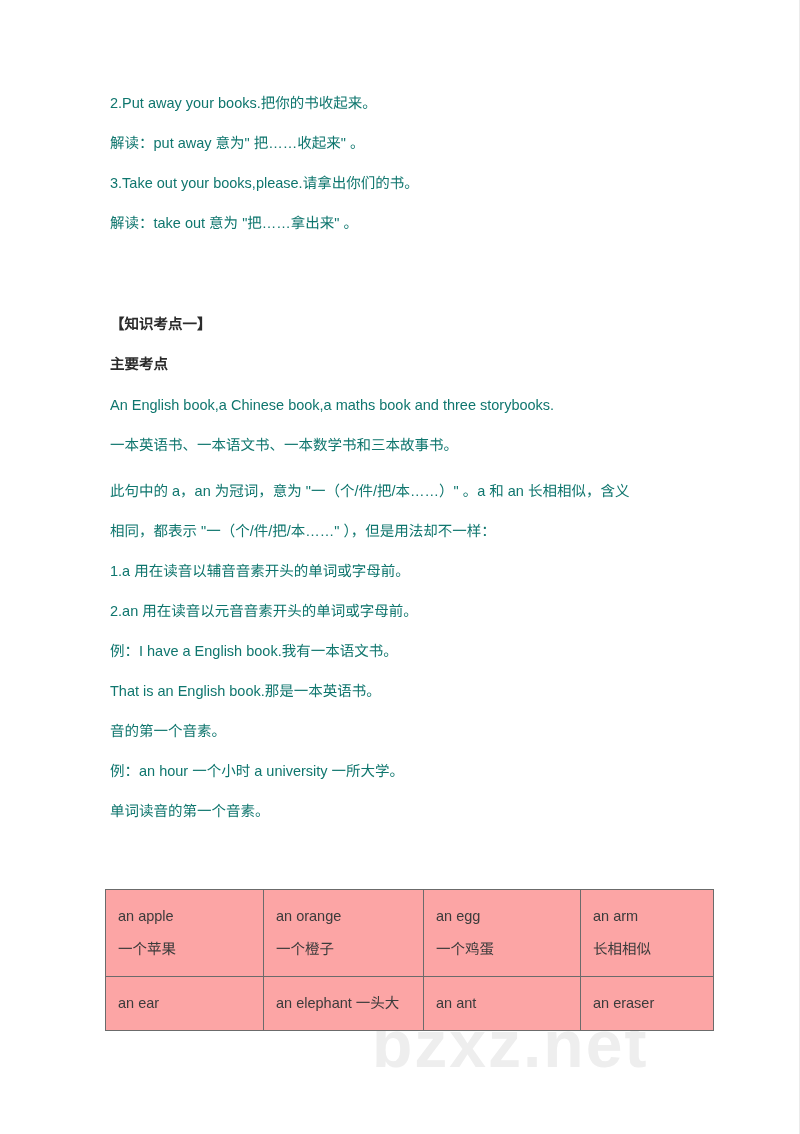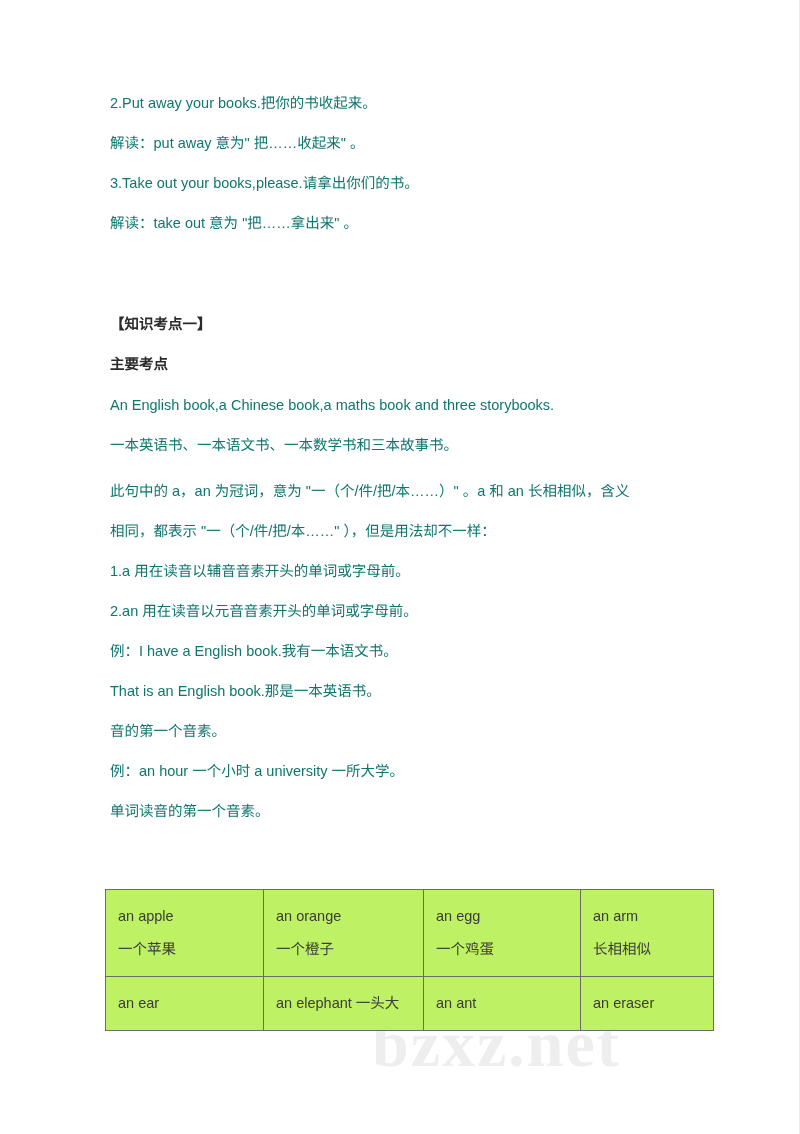--- a/index.html
+++ b/index.html
@@ -16,21 +16,21 @@
     overflow: hidden;
     font-family: "Liberation Sans", "DejaVu Sans", sans-serif;
     color: #3a3a3a;
     box-sizing: border-box;
     border-right: 1px solid #ebebeb;
   }
   .watermark {
     position: absolute;
     left: 372px;
     top: 1006px;
-    font-family: Liberation Serif, serif;
+    font-family: Liberation Sans, sans-serif;
     font-size: 66px;
     font-weight: bold;
     letter-spacing: 2px;
     color: #eeeeee;
     user-select: none;
     white-space: nowrap;
     z-index: 0;
   }
   .content {
     position: absolute;
@@ -57,21 +57,21 @@
     color: #2b2b2b;
     white-space: nowrap;
   }
   table.vowel-table {
     position: absolute;
     left: 105px;
     top: 889px;
     width: 608px;
     border-collapse: collapse;
     table-layout: fixed;
-    background: #bef264;
+    background: #fca5a5;
   }
   table.vowel-table td {
     border: 1px solid #6b6b6b;
     padding: 10px 10px 10px 12px;
     font-size: 14.5px;
     line-height: 33px;
     color: #3b3b3b;
     vertical-align: top;
     overflow: hidden;
     white-space: nowrap;

